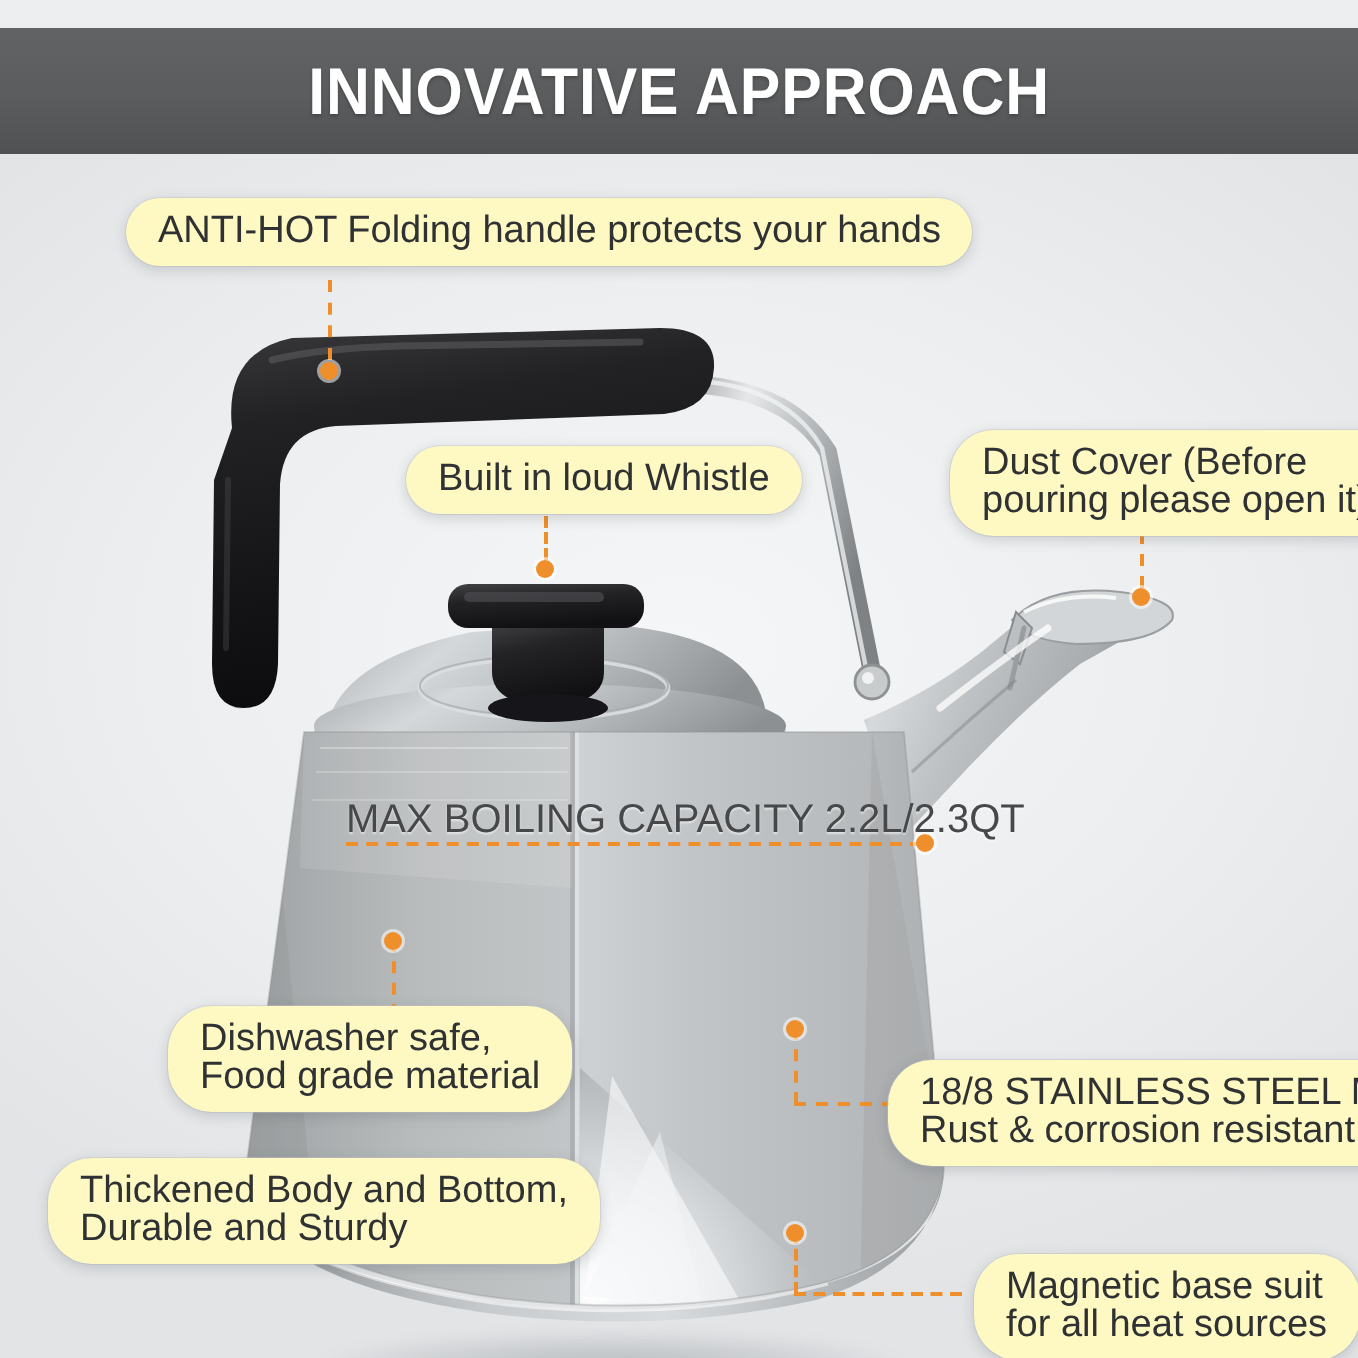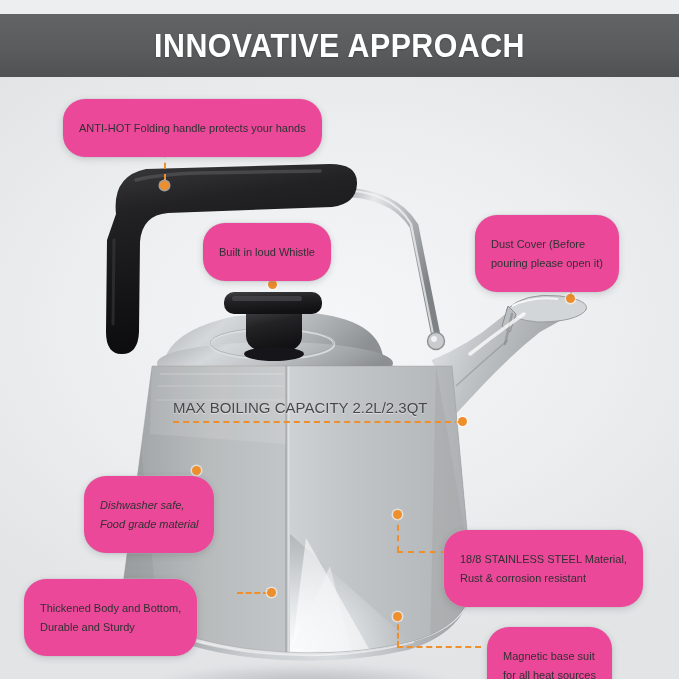--- a/index.html
+++ b/index.html
@@ -33,30 +33,30 @@
     position:absolute;left:105px;top:582px;width:400px;height:48px;
     background:radial-gradient(ellipse 50% 50% at 50% 50%, rgba(90,95,100,.30) 0%, rgba(90,95,100,.10) 55%, rgba(90,95,100,0) 75%);
     filter:blur(3px);
   }
 
   
   .kettle{position:absolute;left:0;top:0;width:679px;height:679px;pointer-events:none;}
 
   
   .bubble{
-    position:absolute;background:#ec4899;border-radius:22px;
+    position:absolute;background:#fef9c3;border-radius:22px;
     box-shadow:0 2px 7px rgba(60,65,70,.20), 0 0 0 .5px rgba(200,205,210,.5);
-    color:#2f3133;font-size:11px;line-height:18px;
-    padding:20px 16px;white-space:pre;
+    color:#2f3133;font-size:19px;line-height:18px;
+    padding:8px 16px;white-space:pre;
   }
   .bubble.two{line-height:18.5px;}
 
   
   .plain-label{
-    position:absolute;color:#46484a;font-size:15px;white-space:nowrap;
+    position:absolute;color:#46484a;font-size:20px;white-space:nowrap;
     text-shadow:0 1px 1px rgba(255,255,255,.55);
   }
 
   
   .dot{
     position:absolute;width:9px;height:9px;border-radius:50%;
     background:#ef8f2c;box-shadow:0 0 0 1.5px rgba(255,255,255,.55);
   }
   .vline{
     position:absolute;width:0;border-left:2px dashed #ef8f2c;
@@ -241,21 +241,21 @@
 
   <div class="bubble" style="left:63px;top:85px;">ANTI-HOT Folding handle protects your hands</div>
 
   <div class="bubble two" style="left:475px;top:201px;">Dust Cover (Before
 pouring please open it)</div>
 
   <div class="bubble" style="left:203px;top:209px;">Built in loud Whistle</div>
 
   <div class="plain-label" style="left:173px;top:385px;">MAX BOILING CAPACITY 2.2L/2.3QT</div>
 
-  <div class="bubble two" style="left:84px;top:462px;font-style:italic;">Dishwasher safe,
+  <div class="bubble two" style="left:84px;top:489px;">Dishwasher safe,
 Food grade material</div>
 
   <div class="bubble two" style="left:444px;top:516px;">18/8 STAINLESS STEEL Material,
 Rust &amp; corrosion resistant</div>
 
   <div class="bubble two" style="left:487px;top:613px;">Magnetic base suit
 for all heat sources</div>
 
   <div class="bubble two" style="left:24px;top:565px;">Thickened Body and Bottom,
 Durable and Sturdy</div>

